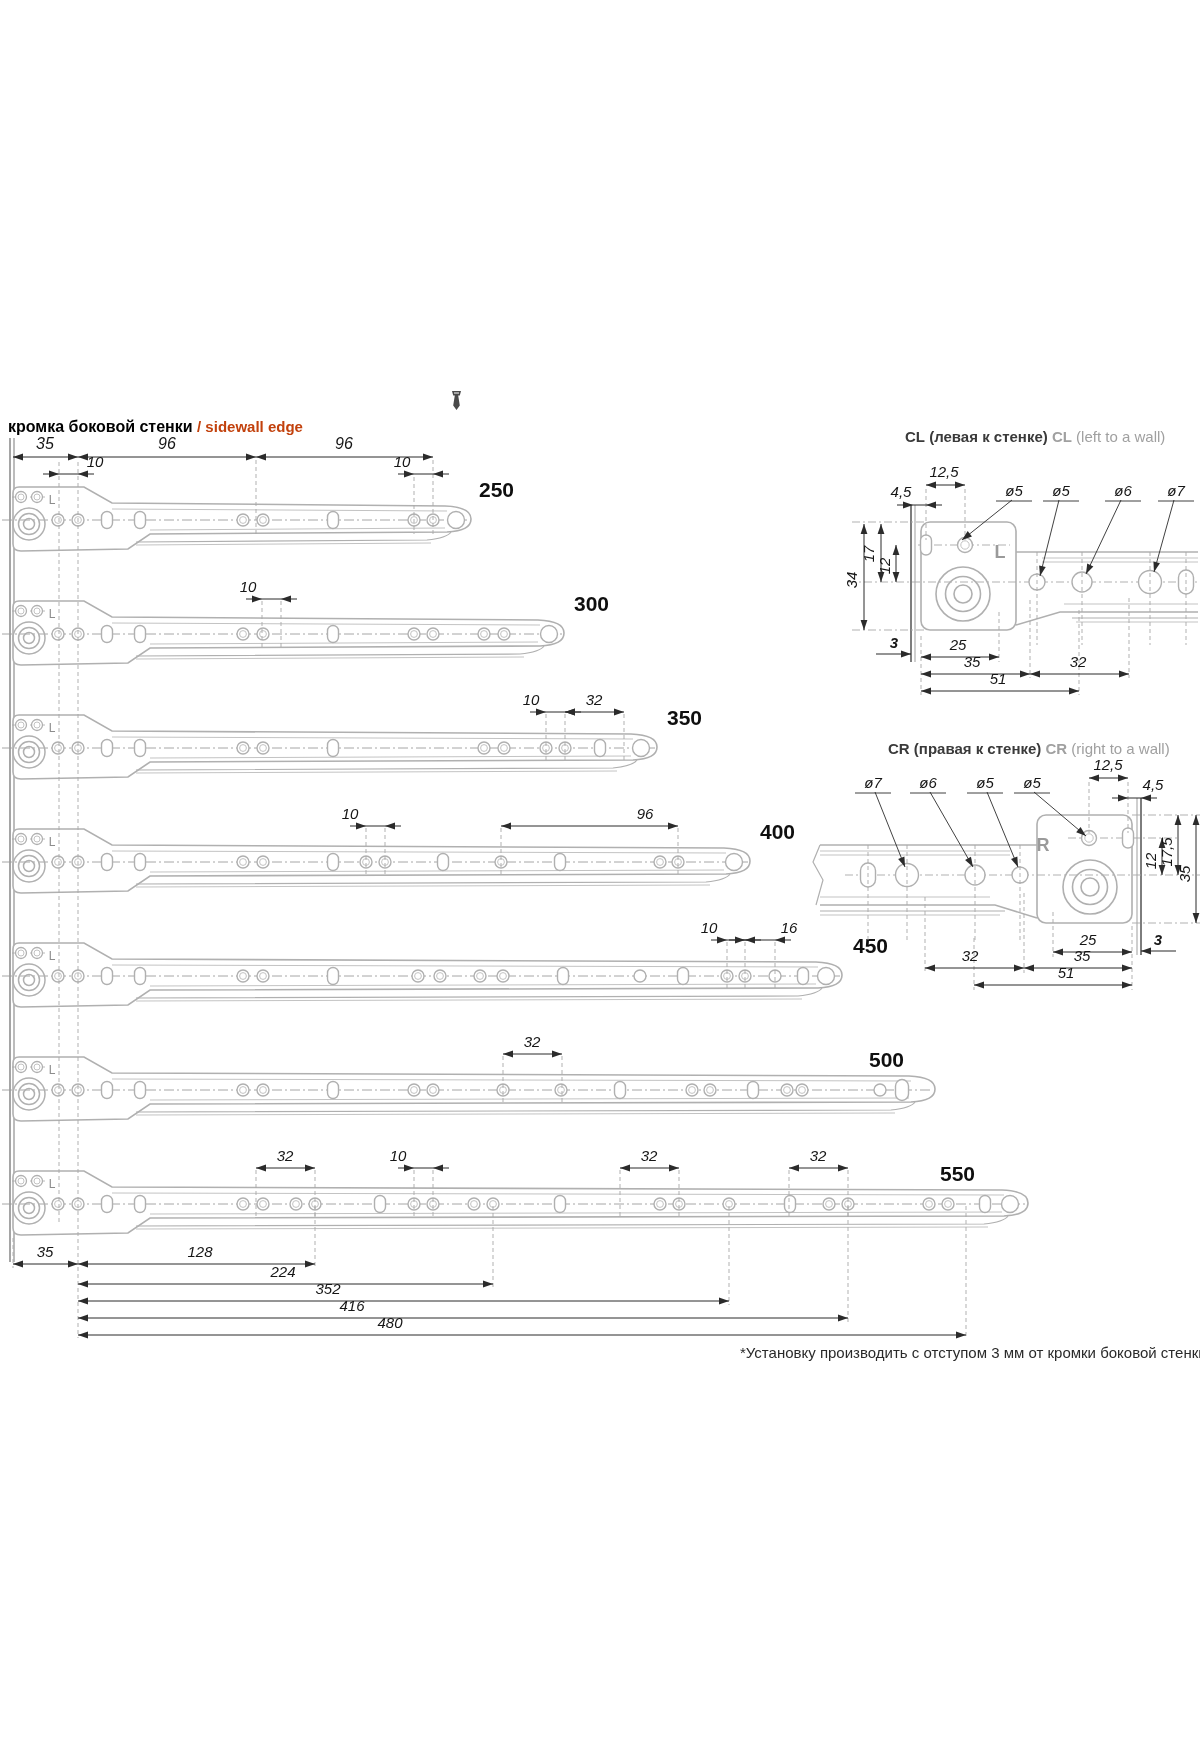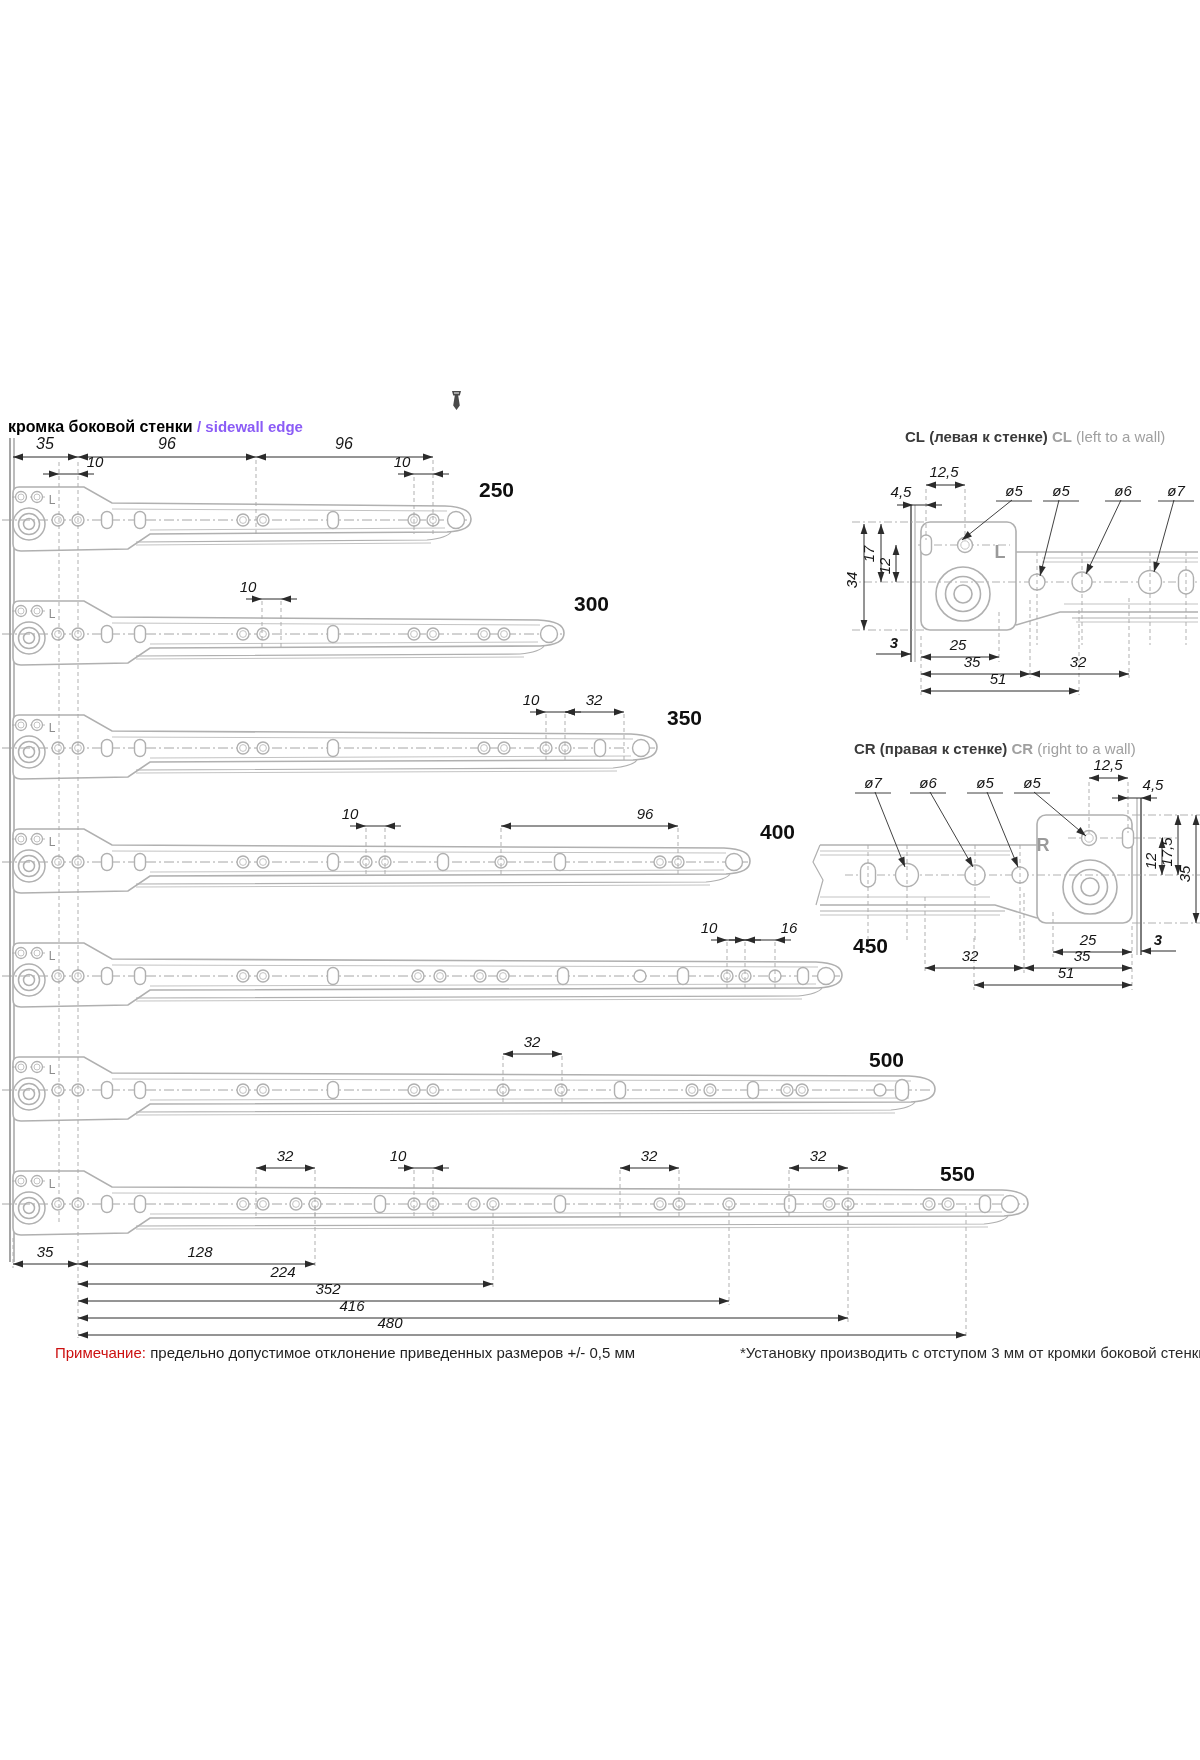--- a/index.html
+++ b/index.html
@@ -2,28 +2,28 @@
 <html><head>
 <meta charset="utf-8">
 <style>
   html,body{margin:0;padding:0;background:#fff;}
   .canvas{position:relative;width:1200px;height:1760px;background:#ffffff;overflow:hidden;
           font-family:"Liberation Sans",sans-serif;}
   svg{position:absolute;left:0;top:0;}
   .abs{position:absolute;white-space:nowrap;}
   .main-title{left:8px;top:418px;font-size:16px;}
   .main-title .t-ru{font-weight:bold;color:#000000;}
-  .main-title .t-en{font-weight:bold;color:#8b5cf6;font-size:15px;}
+  .main-title .t-en{font-weight:bold;color:#c2410c;font-size:15px;}
   .detail-title{font-size:15px;color:#333;}
   .dt-code{font-weight:bold;color:#3a3a3a;}
   .dt-ru{font-weight:bold;color:#3a3a3a;}
   .dt-code2{font-weight:bold;color:#a0a0a0;}
   .dt-en{color:#a0a0a0;}
   .cl-title{left:905px;top:428px;}
-  .cr-title{left:854px;top:740px;}
+  .cr-title{left:888px;top:740px;}
   .note-left{left:55px;top:1344px;font-size:15px;color:#1f1f1f;}
   .note-red{color:#cc1111;}
   .note-right{left:740px;top:1344px;font-size:15px;color:#2a2a2a;}
   
   .dim{font-family:"Liberation Sans",sans-serif;font-style:italic;font-size:15px;fill:#161616;}
   .dimtop{font-size:16px;}
   .dimb{font-weight:bold;}
   .raillbl{font-family:"Liberation Sans",sans-serif;font-weight:bold;font-size:21px;fill:#0f0f0f;}
   .mark{font-family:"Liberation Sans",sans-serif;font-size:12px;fill:#8c8c8c;}
   .markbig{font-family:"Liberation Sans",sans-serif;font-weight:bold;font-size:18px;fill:#9a9a9a;}
@@ -690,17 +690,14 @@
     <span class="dt-en">(left to a wall)</span>
   </div>
 
   <div class="abs detail-title cr-title">
     <span class="dt-code">CR</span>
     <span class="dt-ru">(правая к стенке)</span>
     <span class="dt-code2">CR</span>
     <span class="dt-en">(right to a wall)</span>
   </div>
 
-  <div class="abs note-left">
-    <span class="note-red">Примечание:</span><span> предельно допустимое отклонение приведенных размеров +/- 0,5 мм</span>
-  </div>
   <div class="abs note-right">*Установку производить с отступом 3 мм от кромки боковой стенки</div>
 </div>
 
 </body></html>

